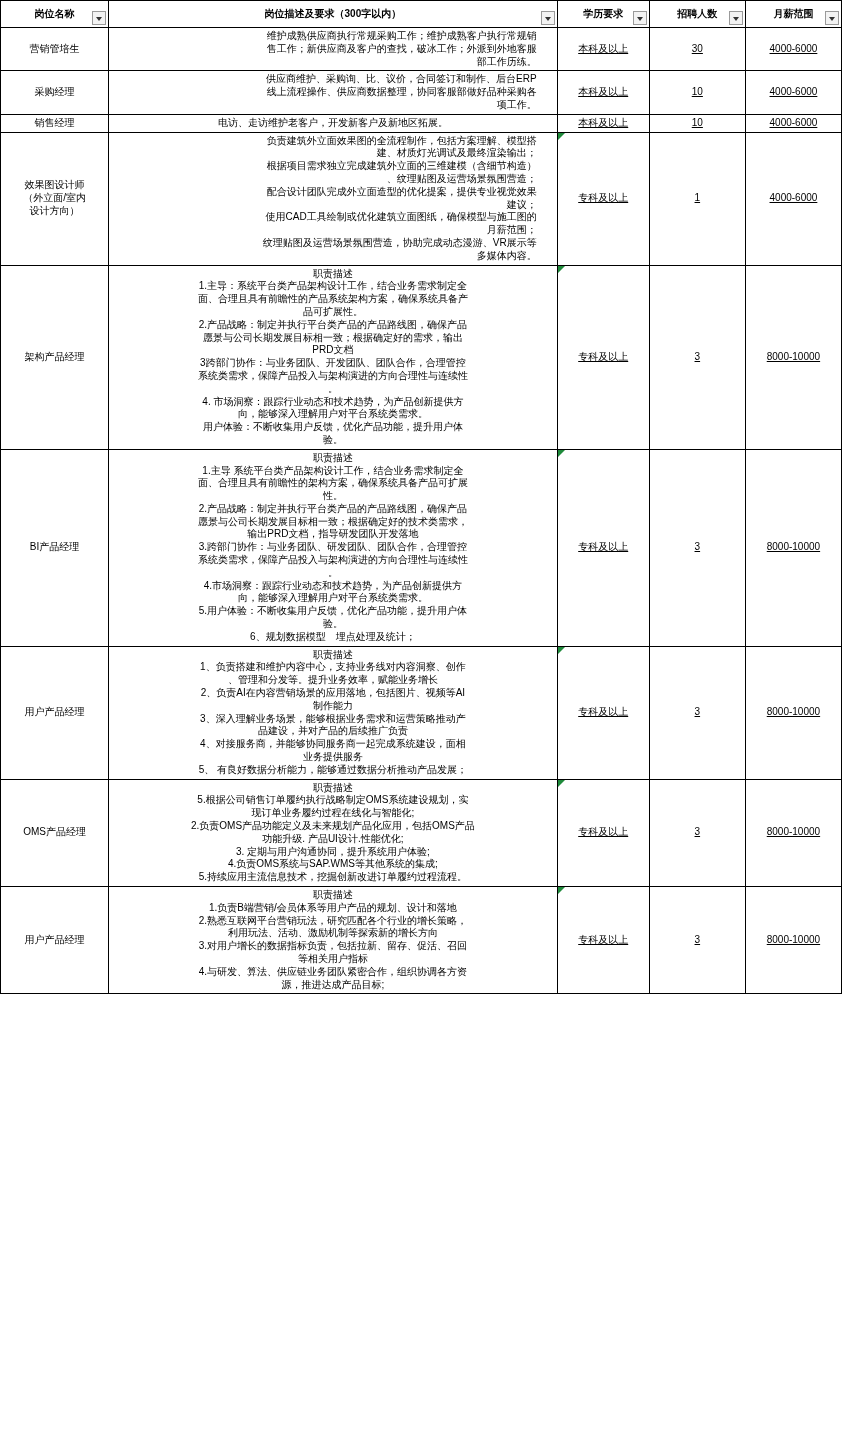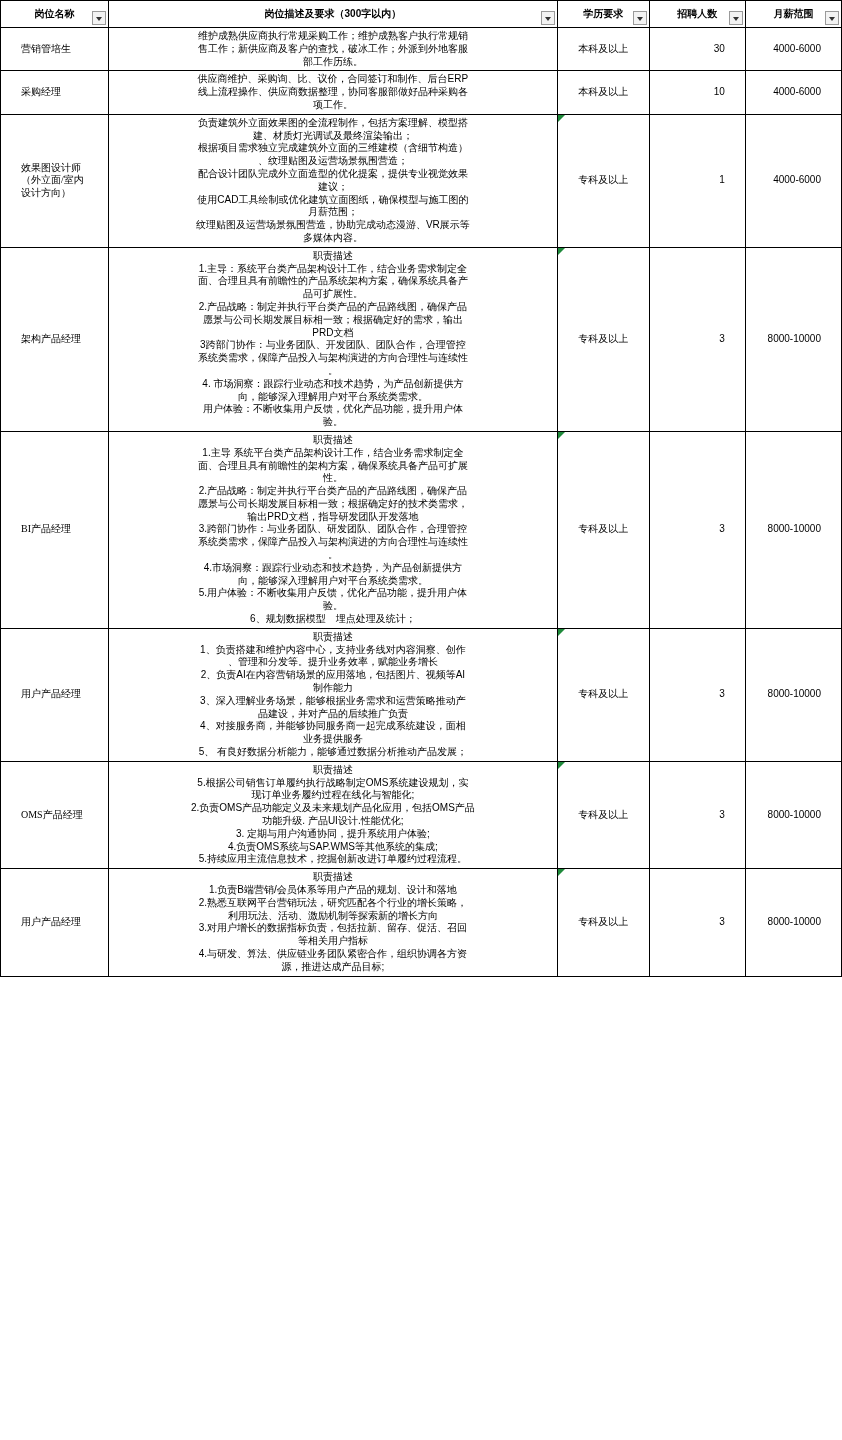--- a/index.html
+++ b/index.html
@@ -62,38 +62,38 @@
     position: absolute;
     left: 3px;
     top: 5px;
     width: 0;
     height: 0;
     border-left: 3px solid transparent;
     border-right: 3px solid transparent;
     border-top: 4px solid #333333;
   }
   td.name {
-    text-align: left;
+    text-align: center;
     font-size: 13px;
-    font-family: Liberation Serif, serif;
   }
   td.desc {
     text-align: center;
     font-size: 12.5px;
     padding: 4px 6px;
   }
   td.desc .line {
     display: block;
   }
-  td.desc.left .line { text-align: center; }
+  td.desc.left .line { text-align: right; }
   td.edu, td.count, td.salary {
     text-align: center;
     font-size: 12.5px;
-  }
-  td.count, td.salary { text-align: right; }
+    text-decoration: underline;
+  }
+  td.count, td.salary { text-align: center; }
   
   .mark {
     position: relative;
   }
   .mark::before {
     content: "";
     position: absolute;
     left: 0;
     top: 0;
     width: 0;
@@ -155,20 +155,29 @@
           <td class="desc left">
             <span class="line">供应商维护、采购询、比、议价，合同签订和制作、后台ERP</span>
             <span class="line">线上流程操作、供应商数据整理，协同客服部做好品种采购各</span>
             <span class="line">项工作。</span>
           </td>
           <td class="edu">本科及以上</td>
           <td class="count">10</td>
           <td class="salary">4000-6000</td>
         </tr>
         <tr>
+          <td class="name" style="white-space: pre-line;">销售经理</td>
+          <td class="desc">
+            <span class="line">电访、走访维护老客户，开发新客户及新地区拓展。</span>
+          </td>
+          <td class="edu">本科及以上</td>
+          <td class="count">10</td>
+          <td class="salary">4000-6000</td>
+        </tr>
+        <tr>
           <td class="name" style="white-space: pre-line;">效果图设计师
 （外立面/室内
 设计方向）</td>
           <td class="desc left">
             <span class="line">负责建筑外立面效果图的全流程制作，包括方案理解、模型搭</span>
             <span class="line">建、材质灯光调试及最终渲染输出；</span>
             <span class="line">根据项目需求独立完成建筑外立面的三维建模（含细节构造）</span>
             <span class="line">、纹理贴图及运营场景氛围营造；</span>
             <span class="line">配合设计团队完成外立面造型的优化提案，提供专业视觉效果</span>
             <span class="line">建议；</span>

